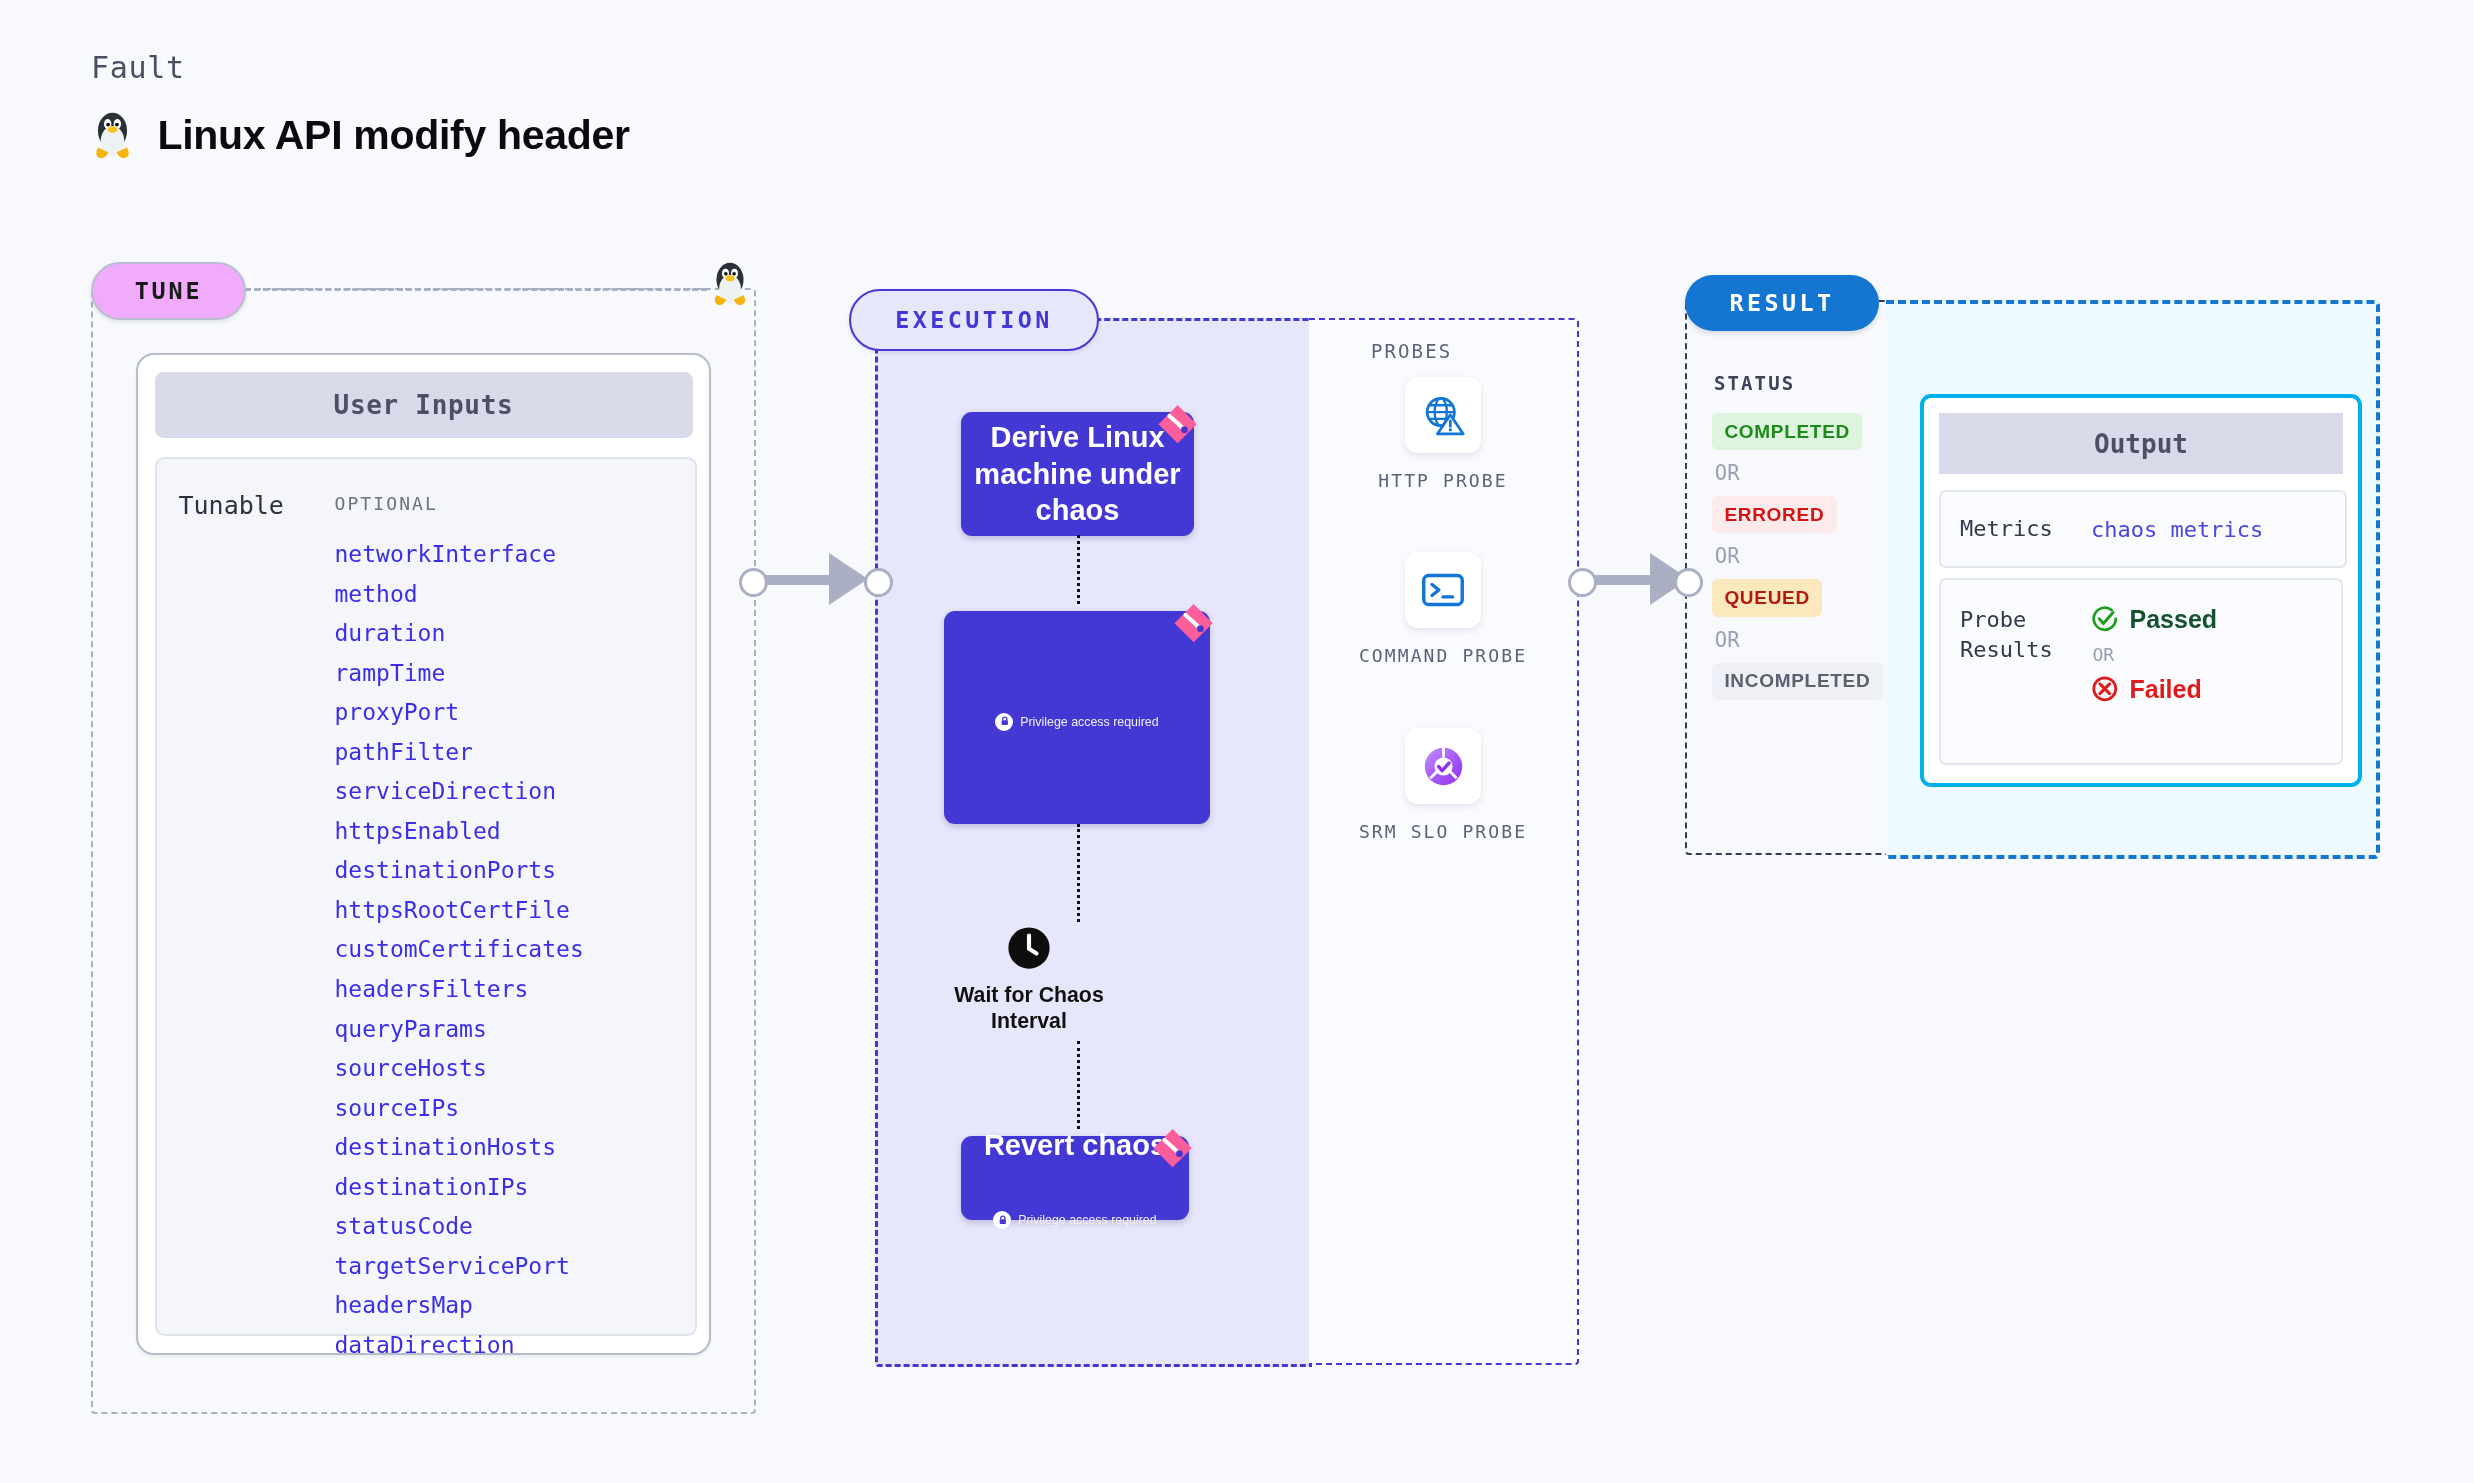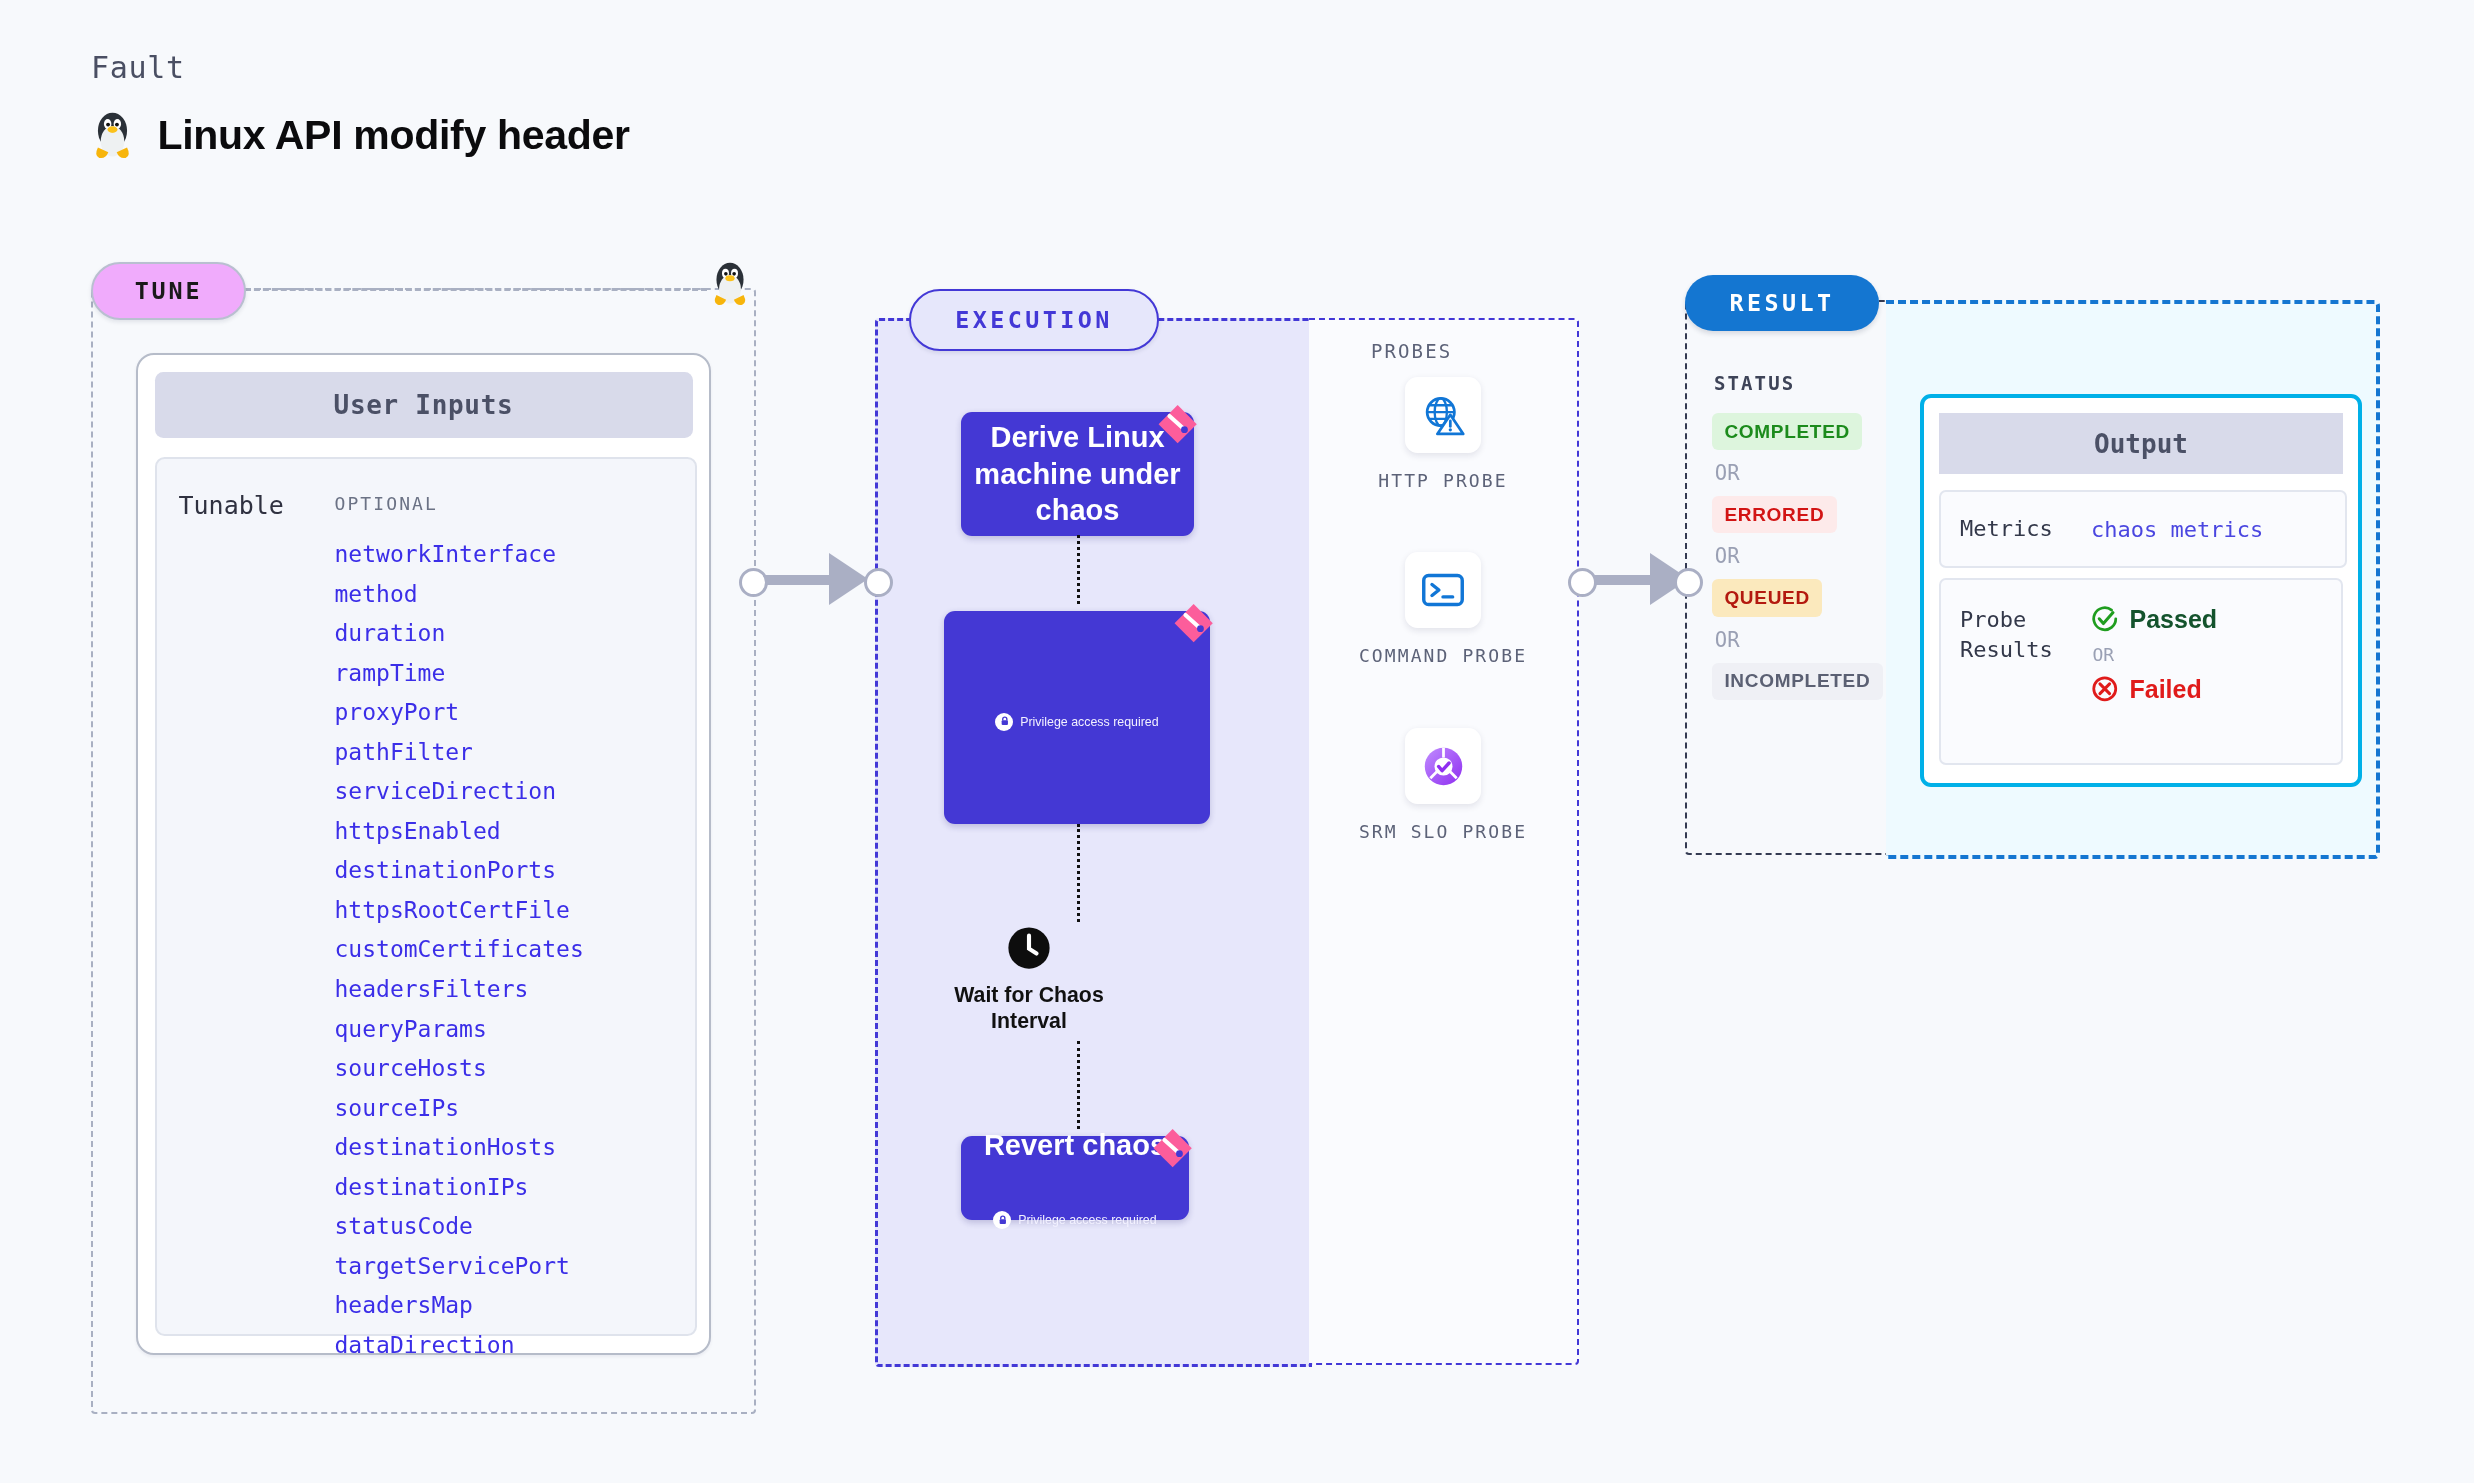--- a/index.html
+++ b/index.html
@@ -30,21 +30,21 @@
     font-family:"DejaVu Sans Mono","Liberation Mono",monospace;
     font-weight:bold;border-radius:41px;z-index:6;
   }
   #tune-pill{
     left:91px;top:262px;width:151px;height:54px;
     background:#f0abfc;border:2.1px solid #b9bfd0;color:#1a1a1a;
     font-size:23.4px;letter-spacing:2.8px;
     box-shadow:0 2.1px 4.1px rgba(20,25,60,.10);
   }
   #execution-pill{
-    left:909px;top:289px;width:246px;height:58px;
+    left:849px;top:289px;width:246px;height:58px;
     background:#e6e7fb;border:2.8px solid #4338d6;color:#4338d6;
     font-size:23.4px;letter-spacing:3.4px;
     box-shadow:0 2.1px 4.1px rgba(20,25,60,.10);
   }
   #result-pill{
     left:1685px;top:275px;width:194px;height:56px;
     background:#1476d1;border:none;color:#ffffff;
     font-size:23.4px;letter-spacing:3.4px;
     box-shadow:0 2.8px 5.5px rgba(20,25,60,.14);
   }

